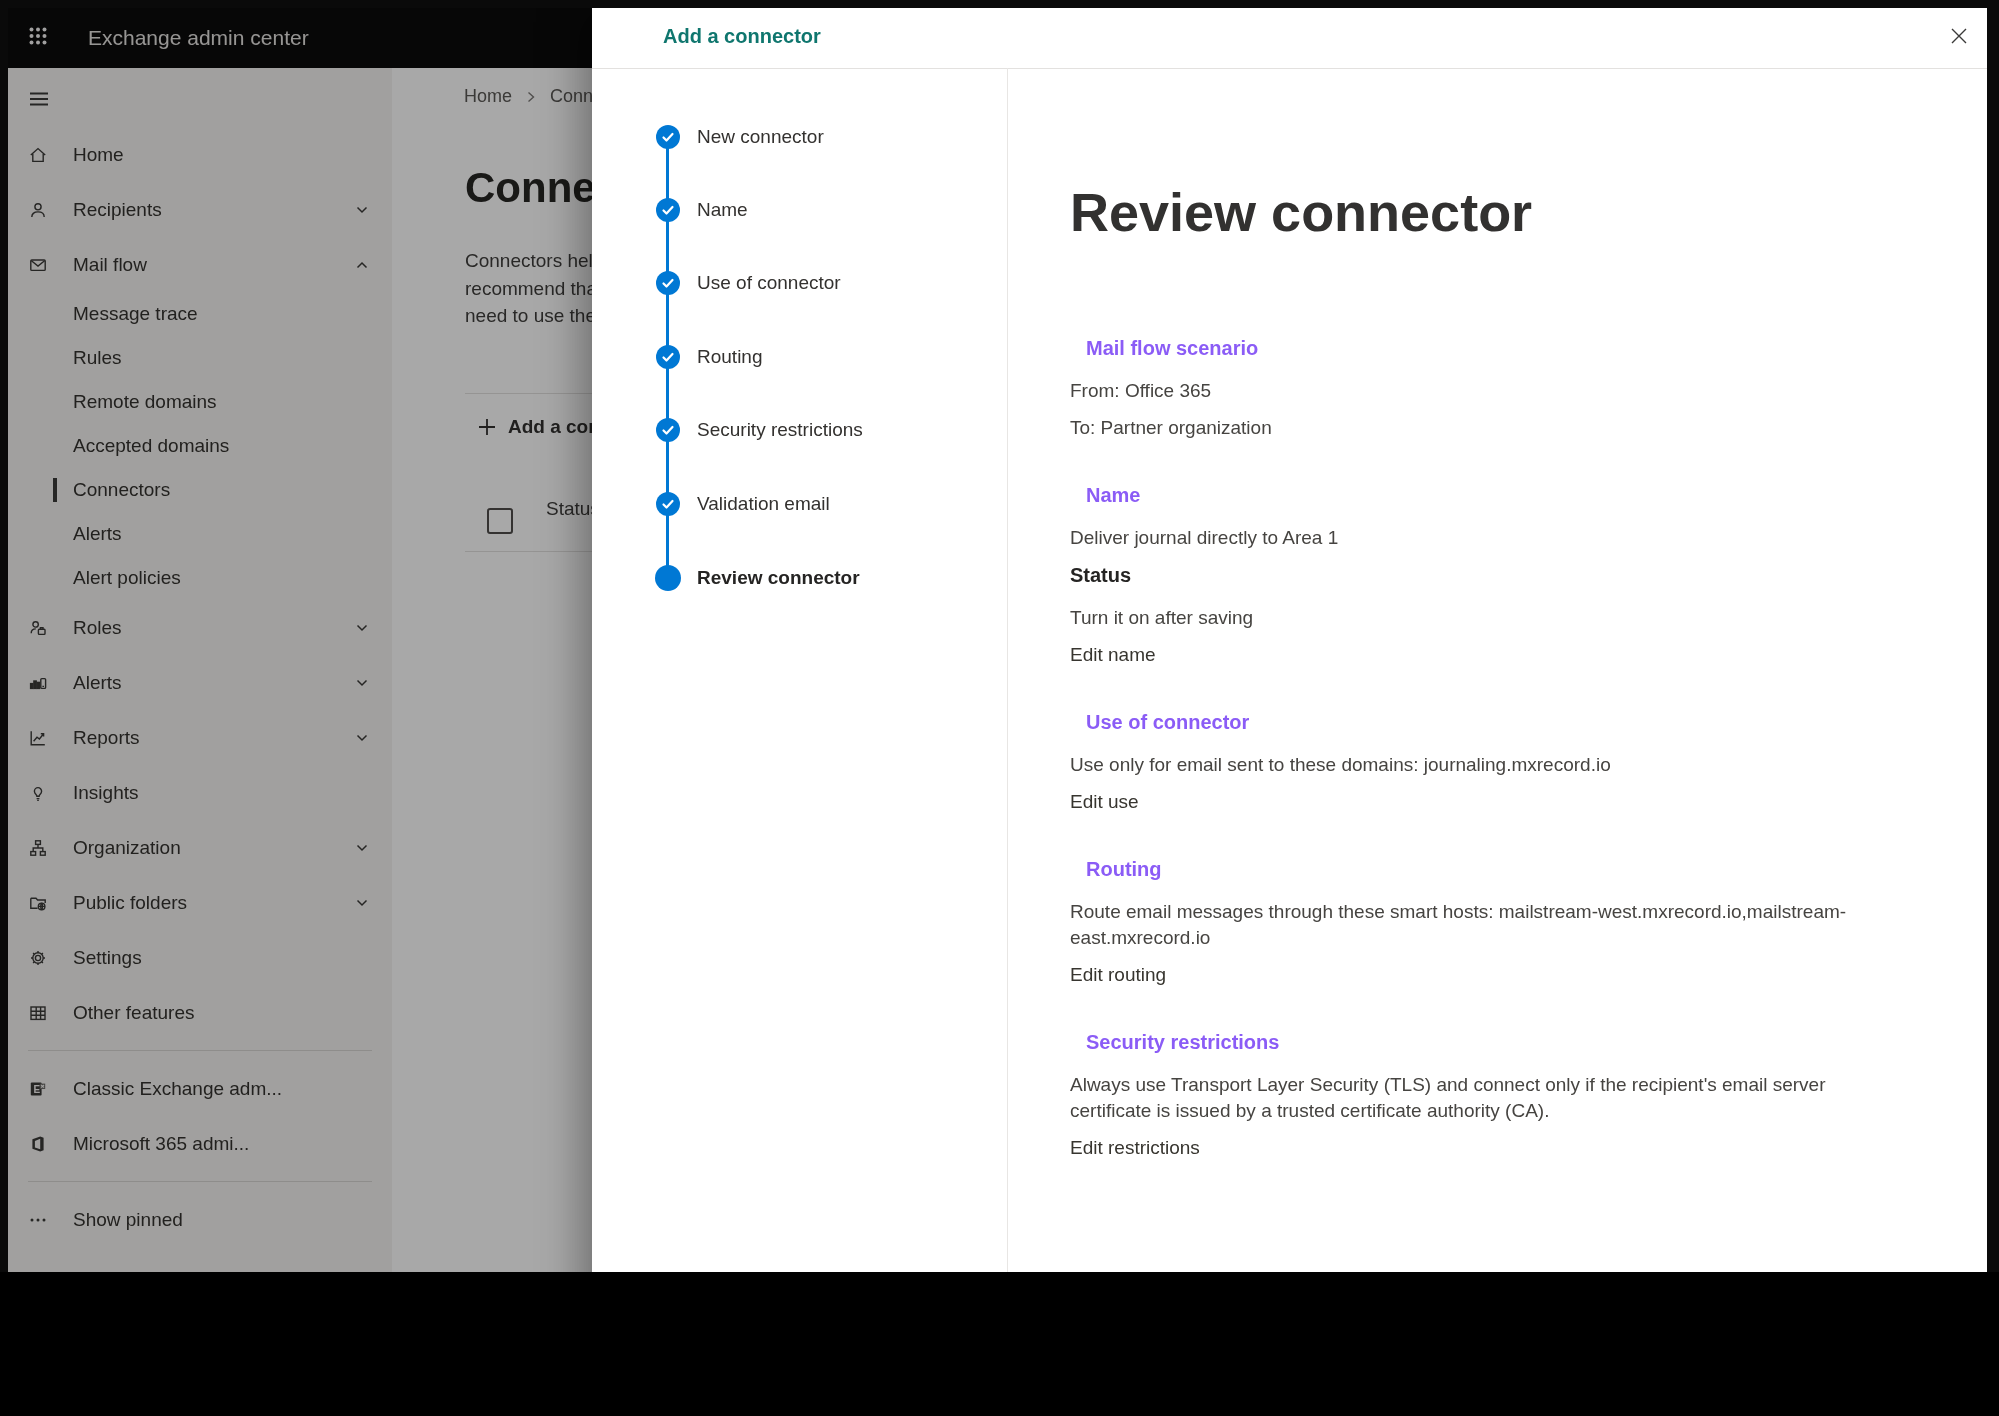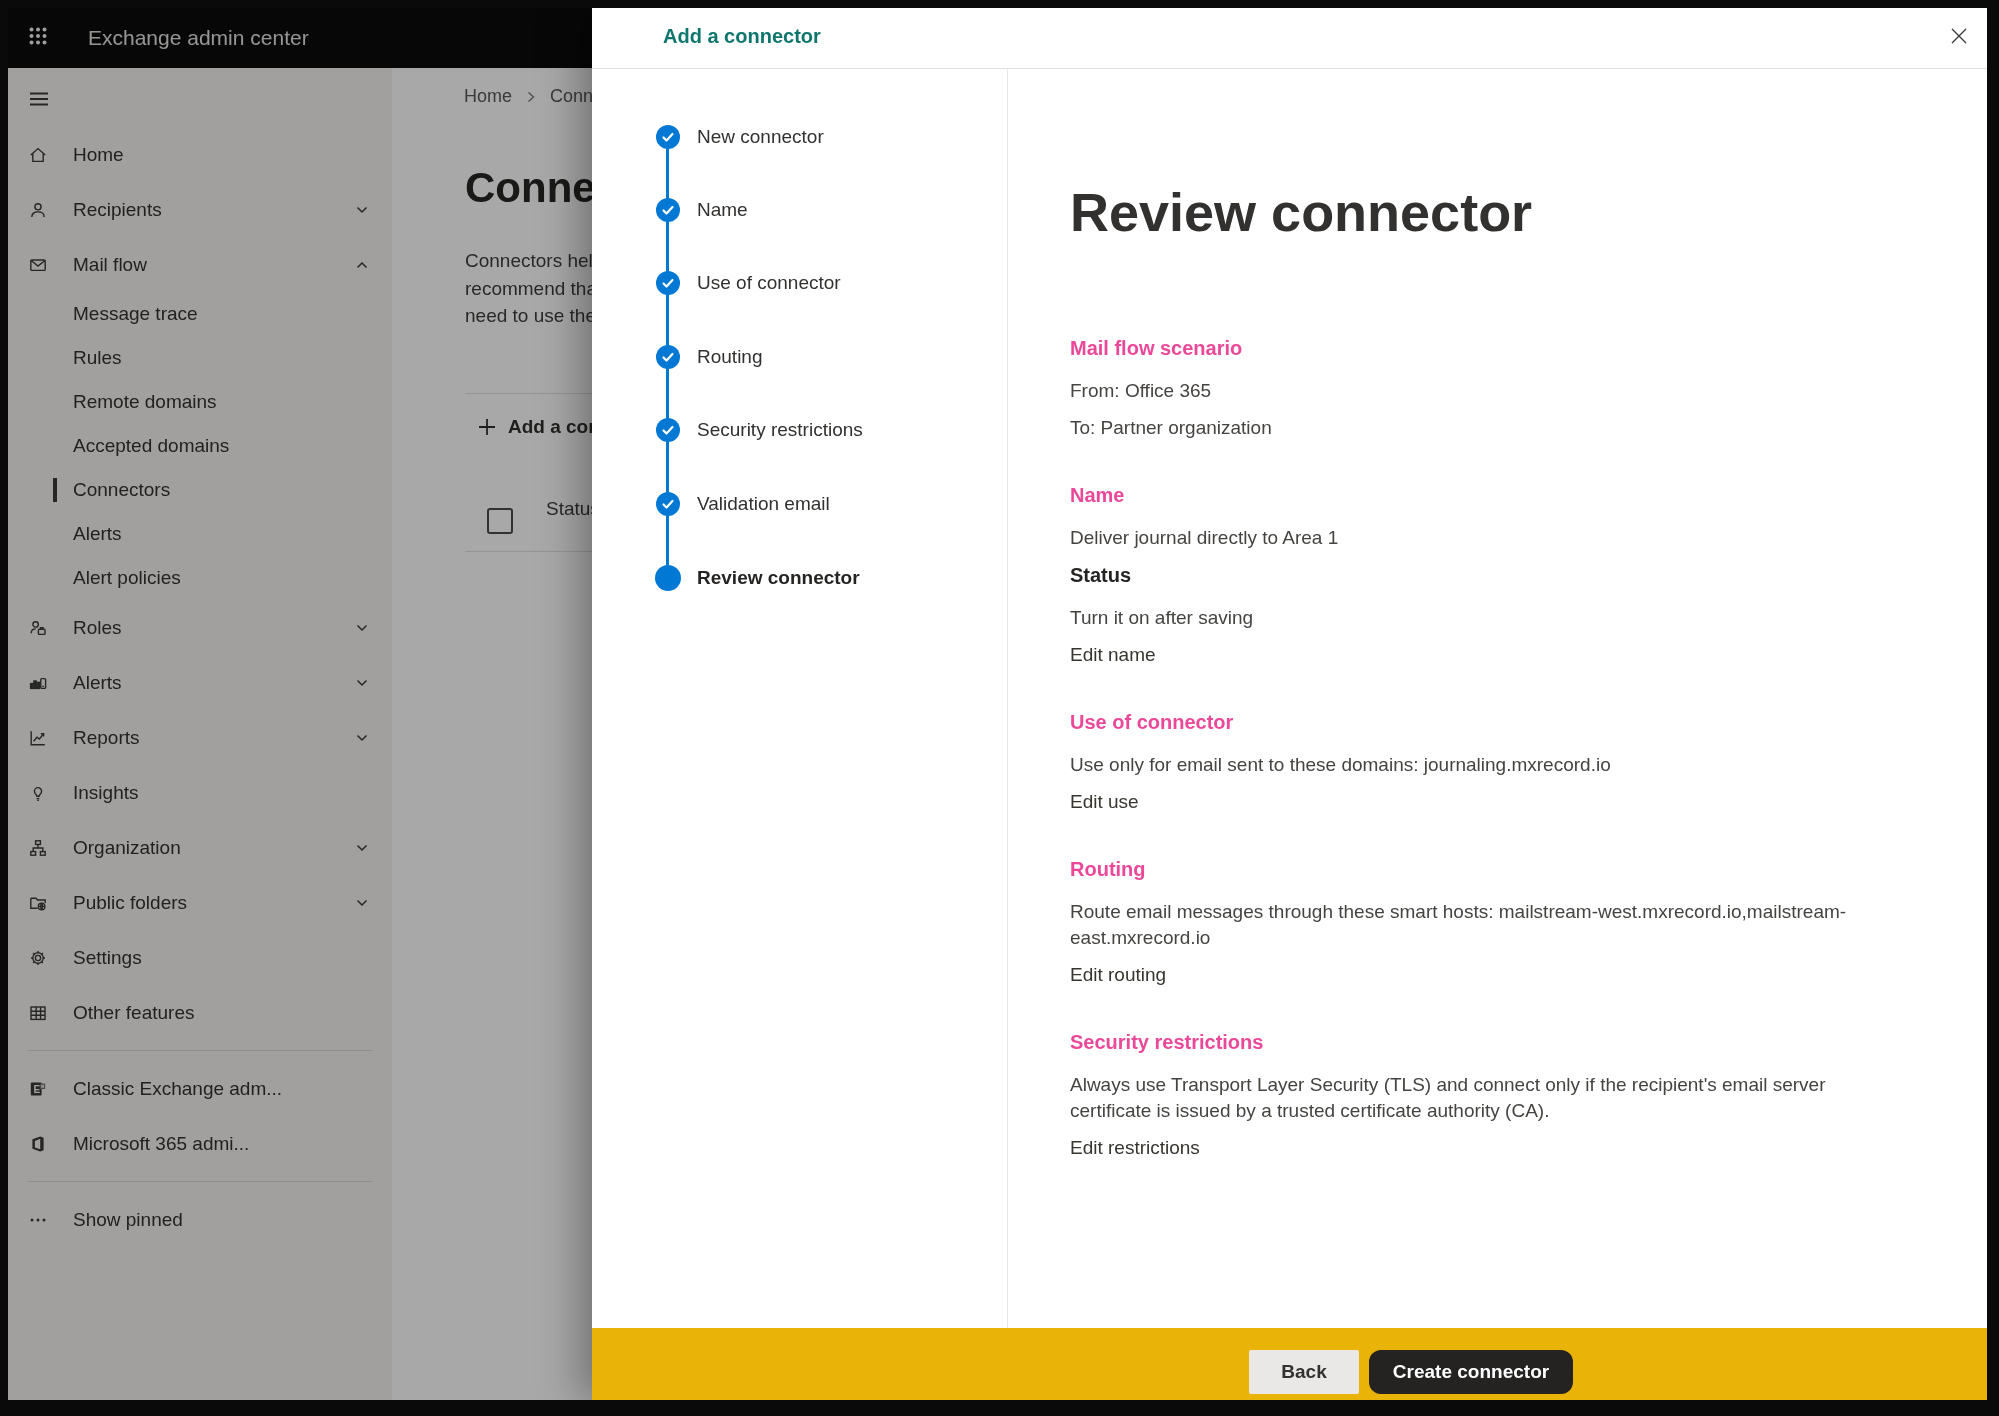--- a/index.html
+++ b/index.html
@@ -1,16 +1,16 @@
 <!DOCTYPE html>
 <html><head>
 <meta charset="utf-8">
 <style>
   html,body{margin:0;padding:0;background:#000;}
-  .frame{position:relative;width:1999px;height:1416px;background:#0a0a0a;overflow:hidden;
+  .frame{position:relative;width:1999px;height:1272px;background:#0a0a0a;overflow:hidden;
          font-family:"Liberation Sans",sans-serif;-webkit-font-smoothing:antialiased;}
   .screen{position:absolute;left:8px;top:8px;width:1979px;height:1392px;background:#fff;overflow:hidden;}
 
   
   .topbar{position:absolute;left:0;top:0;right:0;height:60px;background:#0c0b0b;display:flex;align-items:center;}
   .waffle{width:60px;height:60px;display:flex;align-items:center;justify-content:center;cursor:pointer;}
   .topbar-title{color:#e4e2e0;font-size:21px;margin-left:20px;white-space:nowrap;}
 
   
   .sidebar{position:absolute;left:0;top:60px;width:384px;bottom:0;background:#f4f3f2;overflow:hidden;}
@@ -62,21 +62,21 @@
   .step-circle.current{left:63px;width:26px;height:26px;}
   .step-label{position:absolute;left:105px;height:26px;line-height:26px;font-size:19px;color:#33312f;white-space:nowrap;}
   .step-label.current{font-weight:700;color:#252423;}
   .step-hit{cursor:pointer;}
 
   
   .content{position:absolute;left:478px;top:60px;width:800px;}
   .review-title{margin:112px 0 0;font-size:54px;font-weight:700;color:#323130;line-height:64px;}
   .section{margin-top:41px;}
   .section.first{margin-top:91px;}
-  .sec-heading{font-size:20px;font-weight:700;color:#ec4899;line-height:26px;margin:0 0 17px;}
+  .sec-heading{font-size:20px;font-weight:700;color:#8b5cf6;line-height:26px;margin:0 16px 17px;}
   .sec-sub{font-size:20px;font-weight:700;color:#252423;line-height:26px;margin:6px 0 17px;}
   .sec-line{font-size:19px;color:#464441;line-height:26px;margin:0 0 11px;max-width:790px;overflow-wrap:break-word;}
   .sec-edit{font-size:19px;color:#37352f;line-height:26px;margin:0;display:inline-block;cursor:pointer;}
 
   
   .modal-footer{position:absolute;left:0;right:0;top:1320px;height:72px;border-top:6px solid #eab308;background:#eab308;}
   .btn{border:none;font-family:"Liberation Sans",sans-serif;font-size:19px;font-weight:700;cursor:pointer;}
   .btn-back{position:absolute;left:657px;top:16px;width:110px;height:44px;background:#e9e8e6;color:#323130;border-radius:2px;}
   .btn-create{position:absolute;left:777px;top:16px;width:204px;height:44px;background:#242322;color:#ffffff;border-radius:12px;}
 </style>

